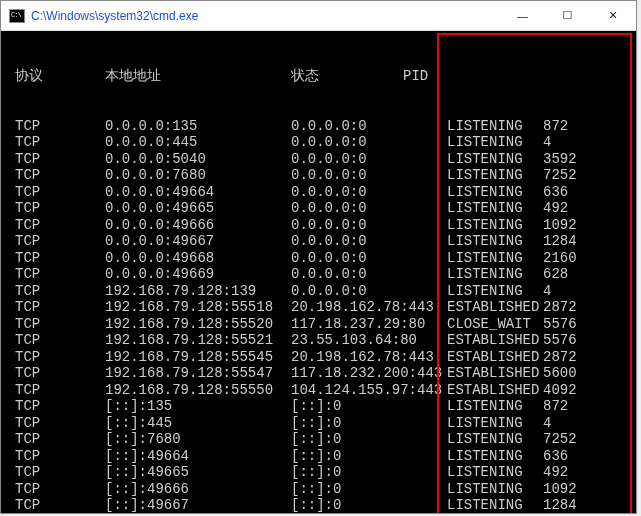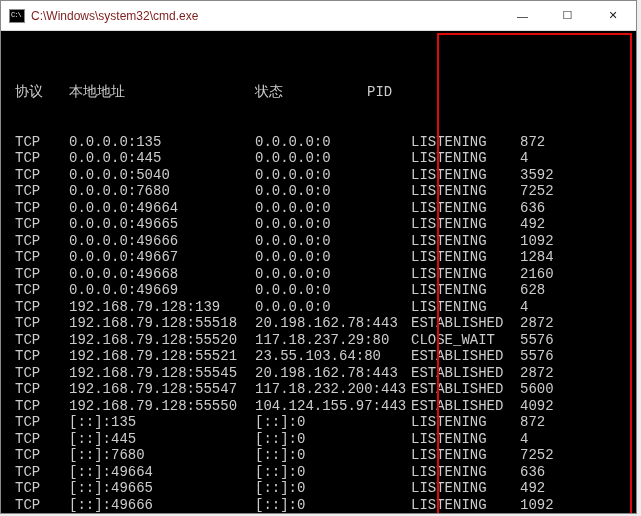--- a/index.html
+++ b/index.html
@@ -37,21 +37,21 @@
       position: absolute;
       color: #eee;
       font-size: 7px;
       top: 1px;
       left: 1px;
       letter-spacing: -1px;
     }
     .title-text {
       font-family: "Segoe UI", Tahoma, sans-serif;
       font-size: 12px;
-      color: #7f1d1d;
+      color: #1d4ed8;
       flex: 1;
     }
     .win-controls {
       display: flex;
       height: 100%;
     }
     .win-btn {
       width: 45px;
       height: 100%;
       display: flex;
@@ -61,38 +61,38 @@
       font-size: 11px;
       color: #222;
     }
     .win-btn.close {
       width: 46px;
     }
     .terminal {
       background: #000;
       color: #ccc;
       height: calc(100% - 30px);
-      padding: 20px 0 0 0;
+      padding: 4px 0 0 0;
       font-size: 14px;
       line-height: 16.5px;
       overflow: hidden;
       position: relative;
       white-space: pre;
     }
     .header-row, .data-row {
       display: flex;
       padding-left: 14px;
     }
     .col-proto { width: 54px; }
-    .col-local { width: 186px; }
+    .col-local { width: 186px; margin-left: 36px; }
     .col-foreign { width: 152px; }
     .col-state-label { width: 60px; font-family: Liberation Serif, serif; }
     .col-state { width: 100px; padding-left:4px;}
     .col-pid-label { padding-left:52px;font-family:Liberation Mono, monospace; }
-    .col-pid { width: 54px; text-align: left; margin-left: 13px; }
+    .col-pid { width: 54px; text-align: left; }
     .highlight-box {
       position: absolute;
       top: 2px;
       left: 436px;
       width: 195px;
       height: 510px;
       border: 2px solid #e00808;
       pointer-events: none;
     }
     .hdr { color: #ccc; }

